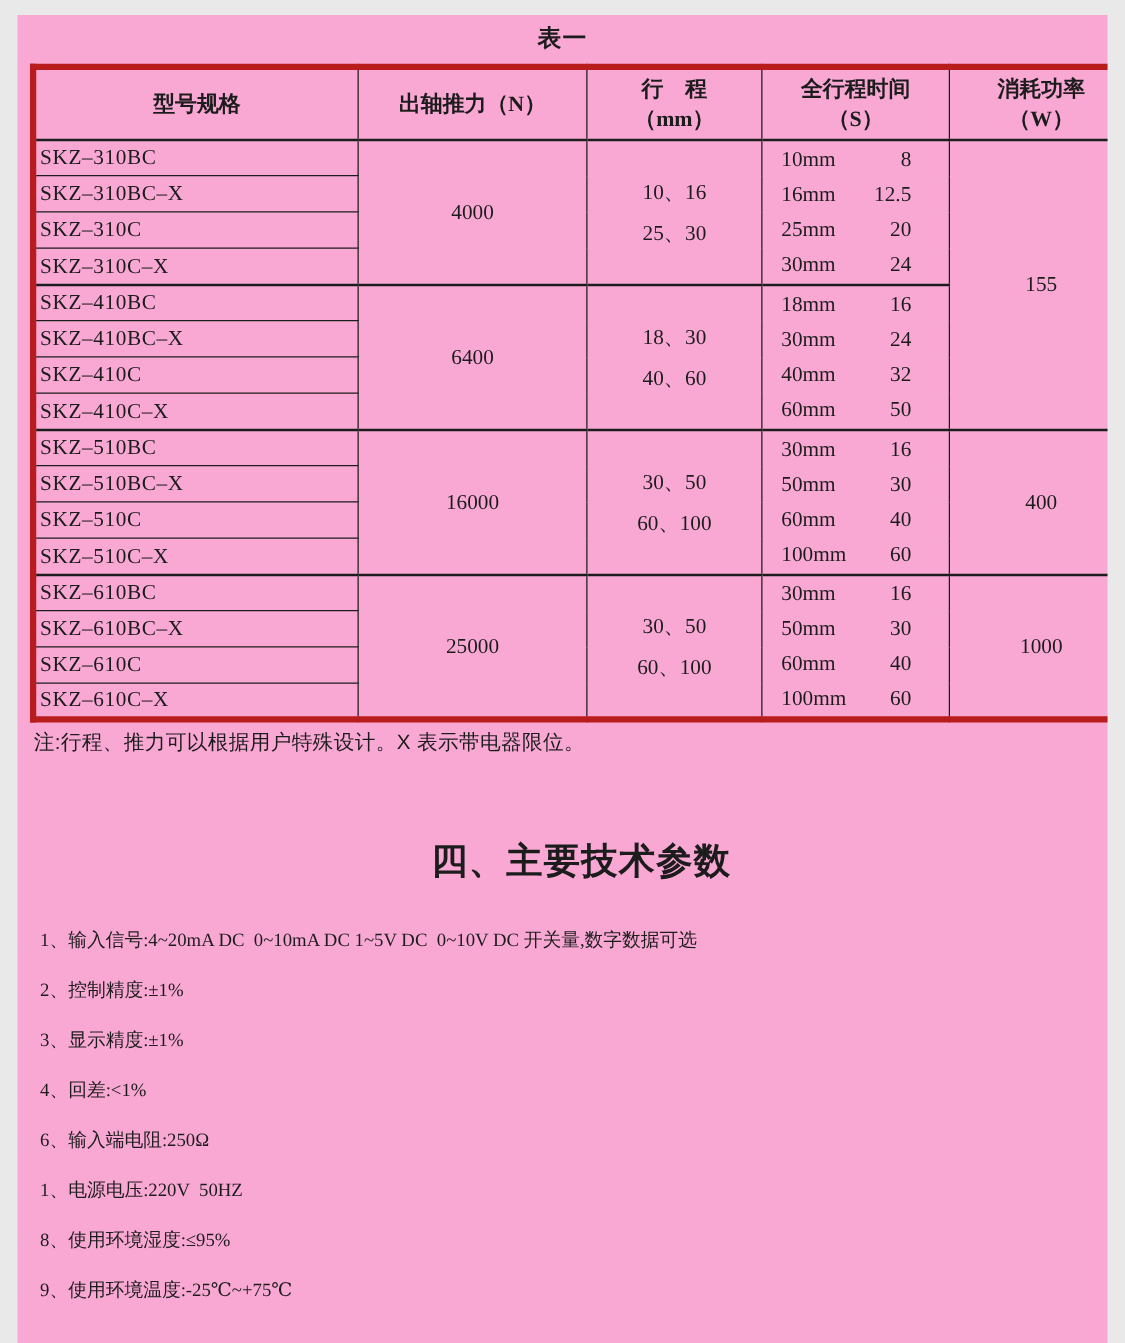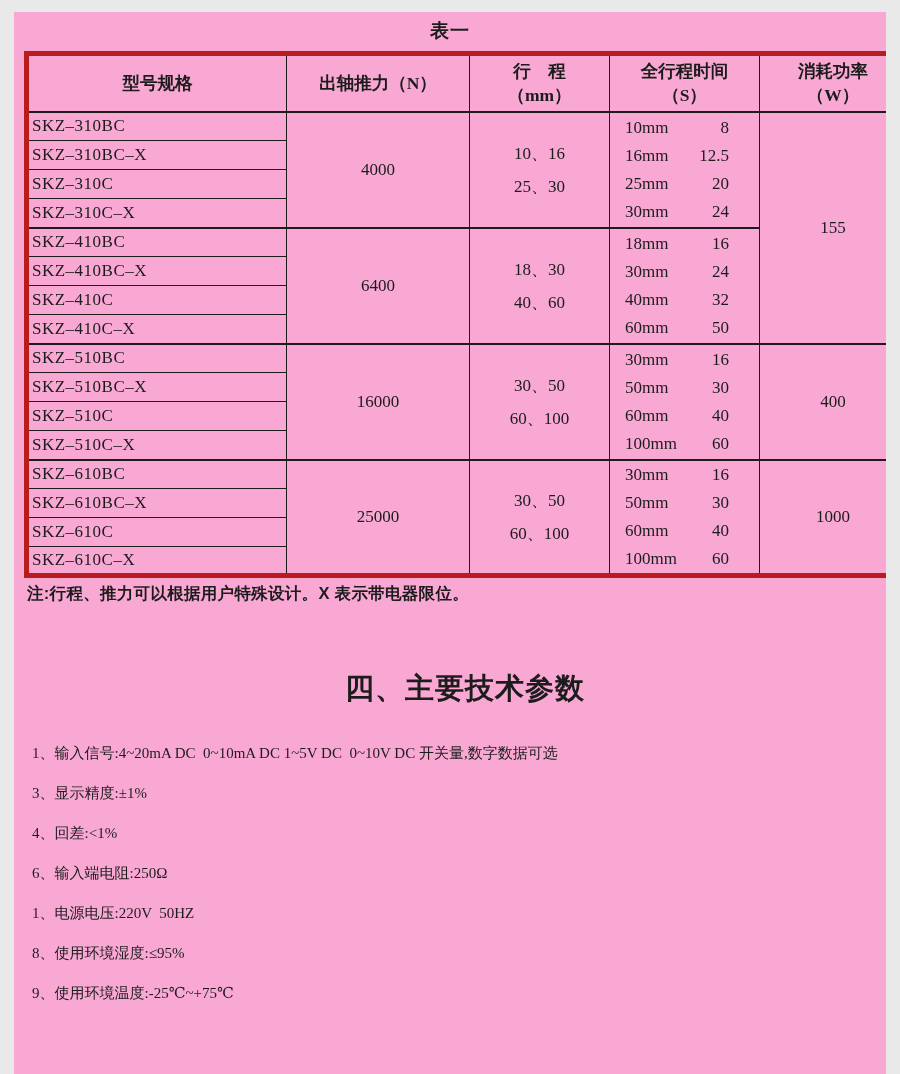--- a/index.html
+++ b/index.html
@@ -32,21 +32,21 @@
   tr.group-start td { border-top:2px solid #1c1c1c; }
   td.model { text-align:left; padding-left:3px; letter-spacing:0.5px; }
   td.center { text-align:center; font-size:18px; }
   td.stroke { text-align:center; vertical-align:middle; }
   td.stroke div { line-height:33px; }
   td.times { vertical-align:middle; padding:0 30px 0 15px; }
   td.times .trow {
     display:flex; justify-content:space-between; line-height:28px;
   }
   .note {
-    font-weight:bold; font-size:16.5px; margin:5px 0 0 13px;
+    font-weight:normal; font-size:16.5px; margin:5px 0 0 13px;
     letter-spacing:0.3px; white-space:pre-wrap;
     font-family:"Liberation Sans","DejaVu Sans",sans-serif;
   }
   .section-title {
     text-align:center; font-weight:bold; font-size:29px;
     margin-top:64px; letter-spacing:1px;
     padding-left:30px;
     font-family:Liberation Mono, monospace;
   }
   .params { margin:24px 0 0 18px; list-style:none; }
@@ -239,20 +239,21 @@
         </tr>
   </tbody>
     </table>
 
   <div class="note">注:行程、推力可以根据用户特殊设计。X 表示带电器限位。</div>
 
   <div class="section-title">四、主要技术参数</div>
 
   <ul class="params">
     <li>1、输入信号:4~20mA DC  0~10mA DC 1~5V DC  0~10V DC 开关量,数字数据可选</li>
+    <li>2、控制精度:±1%</li>
     <li>3、显示精度:±1%</li>
     <li>4、回差:&lt;1%</li>
     <li>6、输入端电阻:250Ω</li>
     <li>1、电源电压:220V  50HZ</li>
     <li>8、使用环境湿度:≤95%</li>
     <li>9、使用环境温度:-25℃~+75℃</li>
   </ul>
 
 </div>
 

